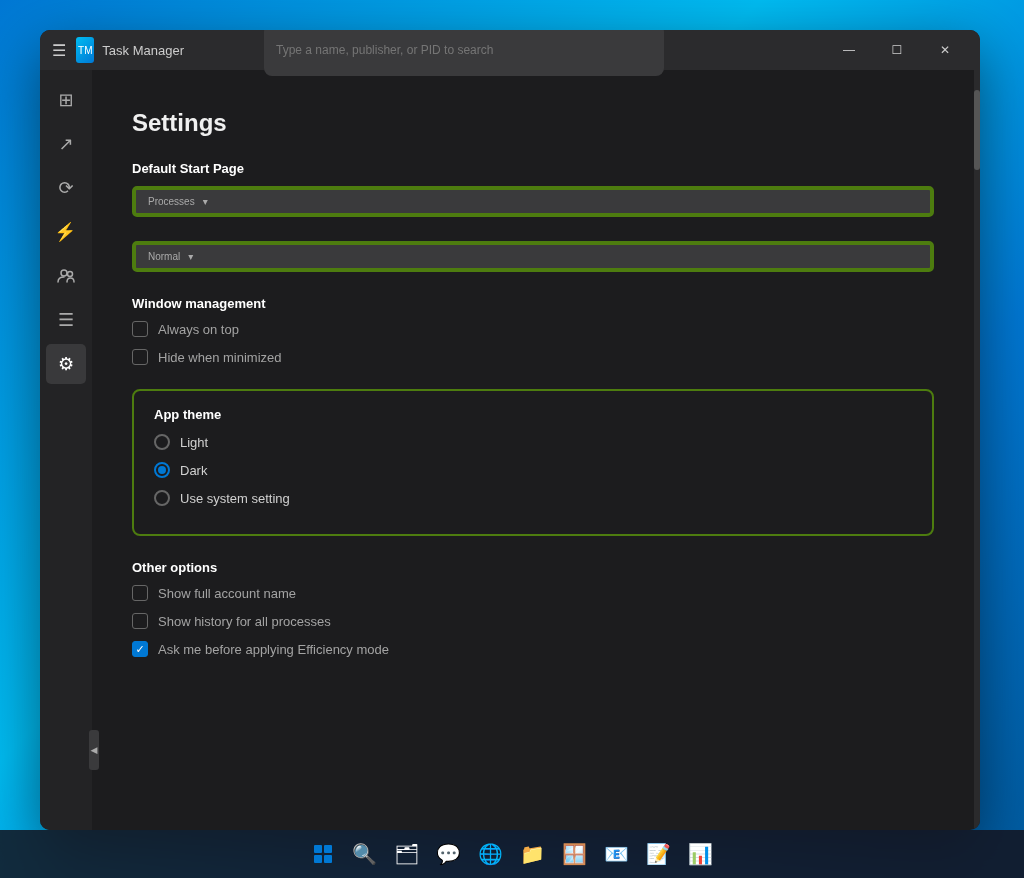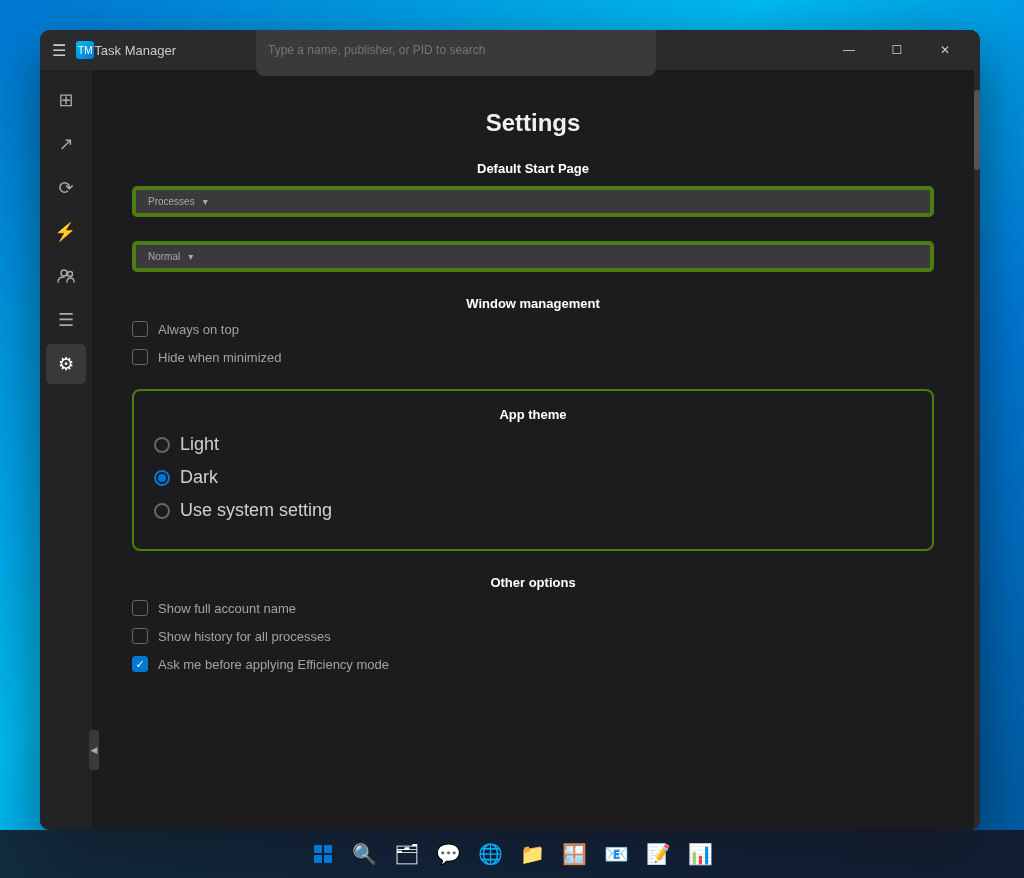--- a/index.html
+++ b/index.html
@@ -67,24 +67,24 @@
       flex-shrink: 0;
     }
     .titlebar-menu-icon {
       color: #ccc;
       font-size: 16px;
       margin-right: 10px;
       cursor: pointer;
     }
     .titlebar-app-icon {
       width: 18px;
-      height: 18px;
+      height: 26px;
       background: linear-gradient(135deg, #00bcf2, #0078d4);
       border-radius: 3px;
-      margin-right: 0;
+      margin-right: 8px;
       display: flex;
       align-items: center;
       justify-content: center;
       font-size: 10px;
       color: white;
     }
     .titlebar-title {
       color: #ccc;
       font-size: 13px;
       flex: 0 0 auto;
@@ -153,21 +153,20 @@
     }
     .sidebar-item:hover, .sidebar-item.active { background: rgba(255,255,255,0.1); color: white; }
     .sidebar-spacer { flex: 1; }
 
     
     .content {
       flex: 1;
       padding: 39px 40px;
       overflow-y: auto;
       color: #e0e0e0;
-      text-align: center;
     }
     .content::-webkit-scrollbar { width: 6px; }
     .content::-webkit-scrollbar-track { background: #1c1c1e; }
     .content::-webkit-scrollbar-thumb { background: #555; border-radius: 3px; }
 
     .page-title {
       font-size: 24px;
       font-weight: 600;
       color: #f0f0f0;
       margin-bottom: 24px;
@@ -261,21 +260,21 @@
       border-color: #0078d4;
     }
     .radio.selected::after {
       content: '';
       width: 8px;
       height: 8px;
       background: #0078d4;
       border-radius: 50%;
     }
     .radio-label {
-      font-size: 18px;
+      font-size: 13px;
       color: #d0d0d0;
     }
 
     
     .scrollbar-track {
       width: 6px;
       background: #2a2a2c;
       flex-shrink: 0;
     }
     .scrollbar-thumb {

